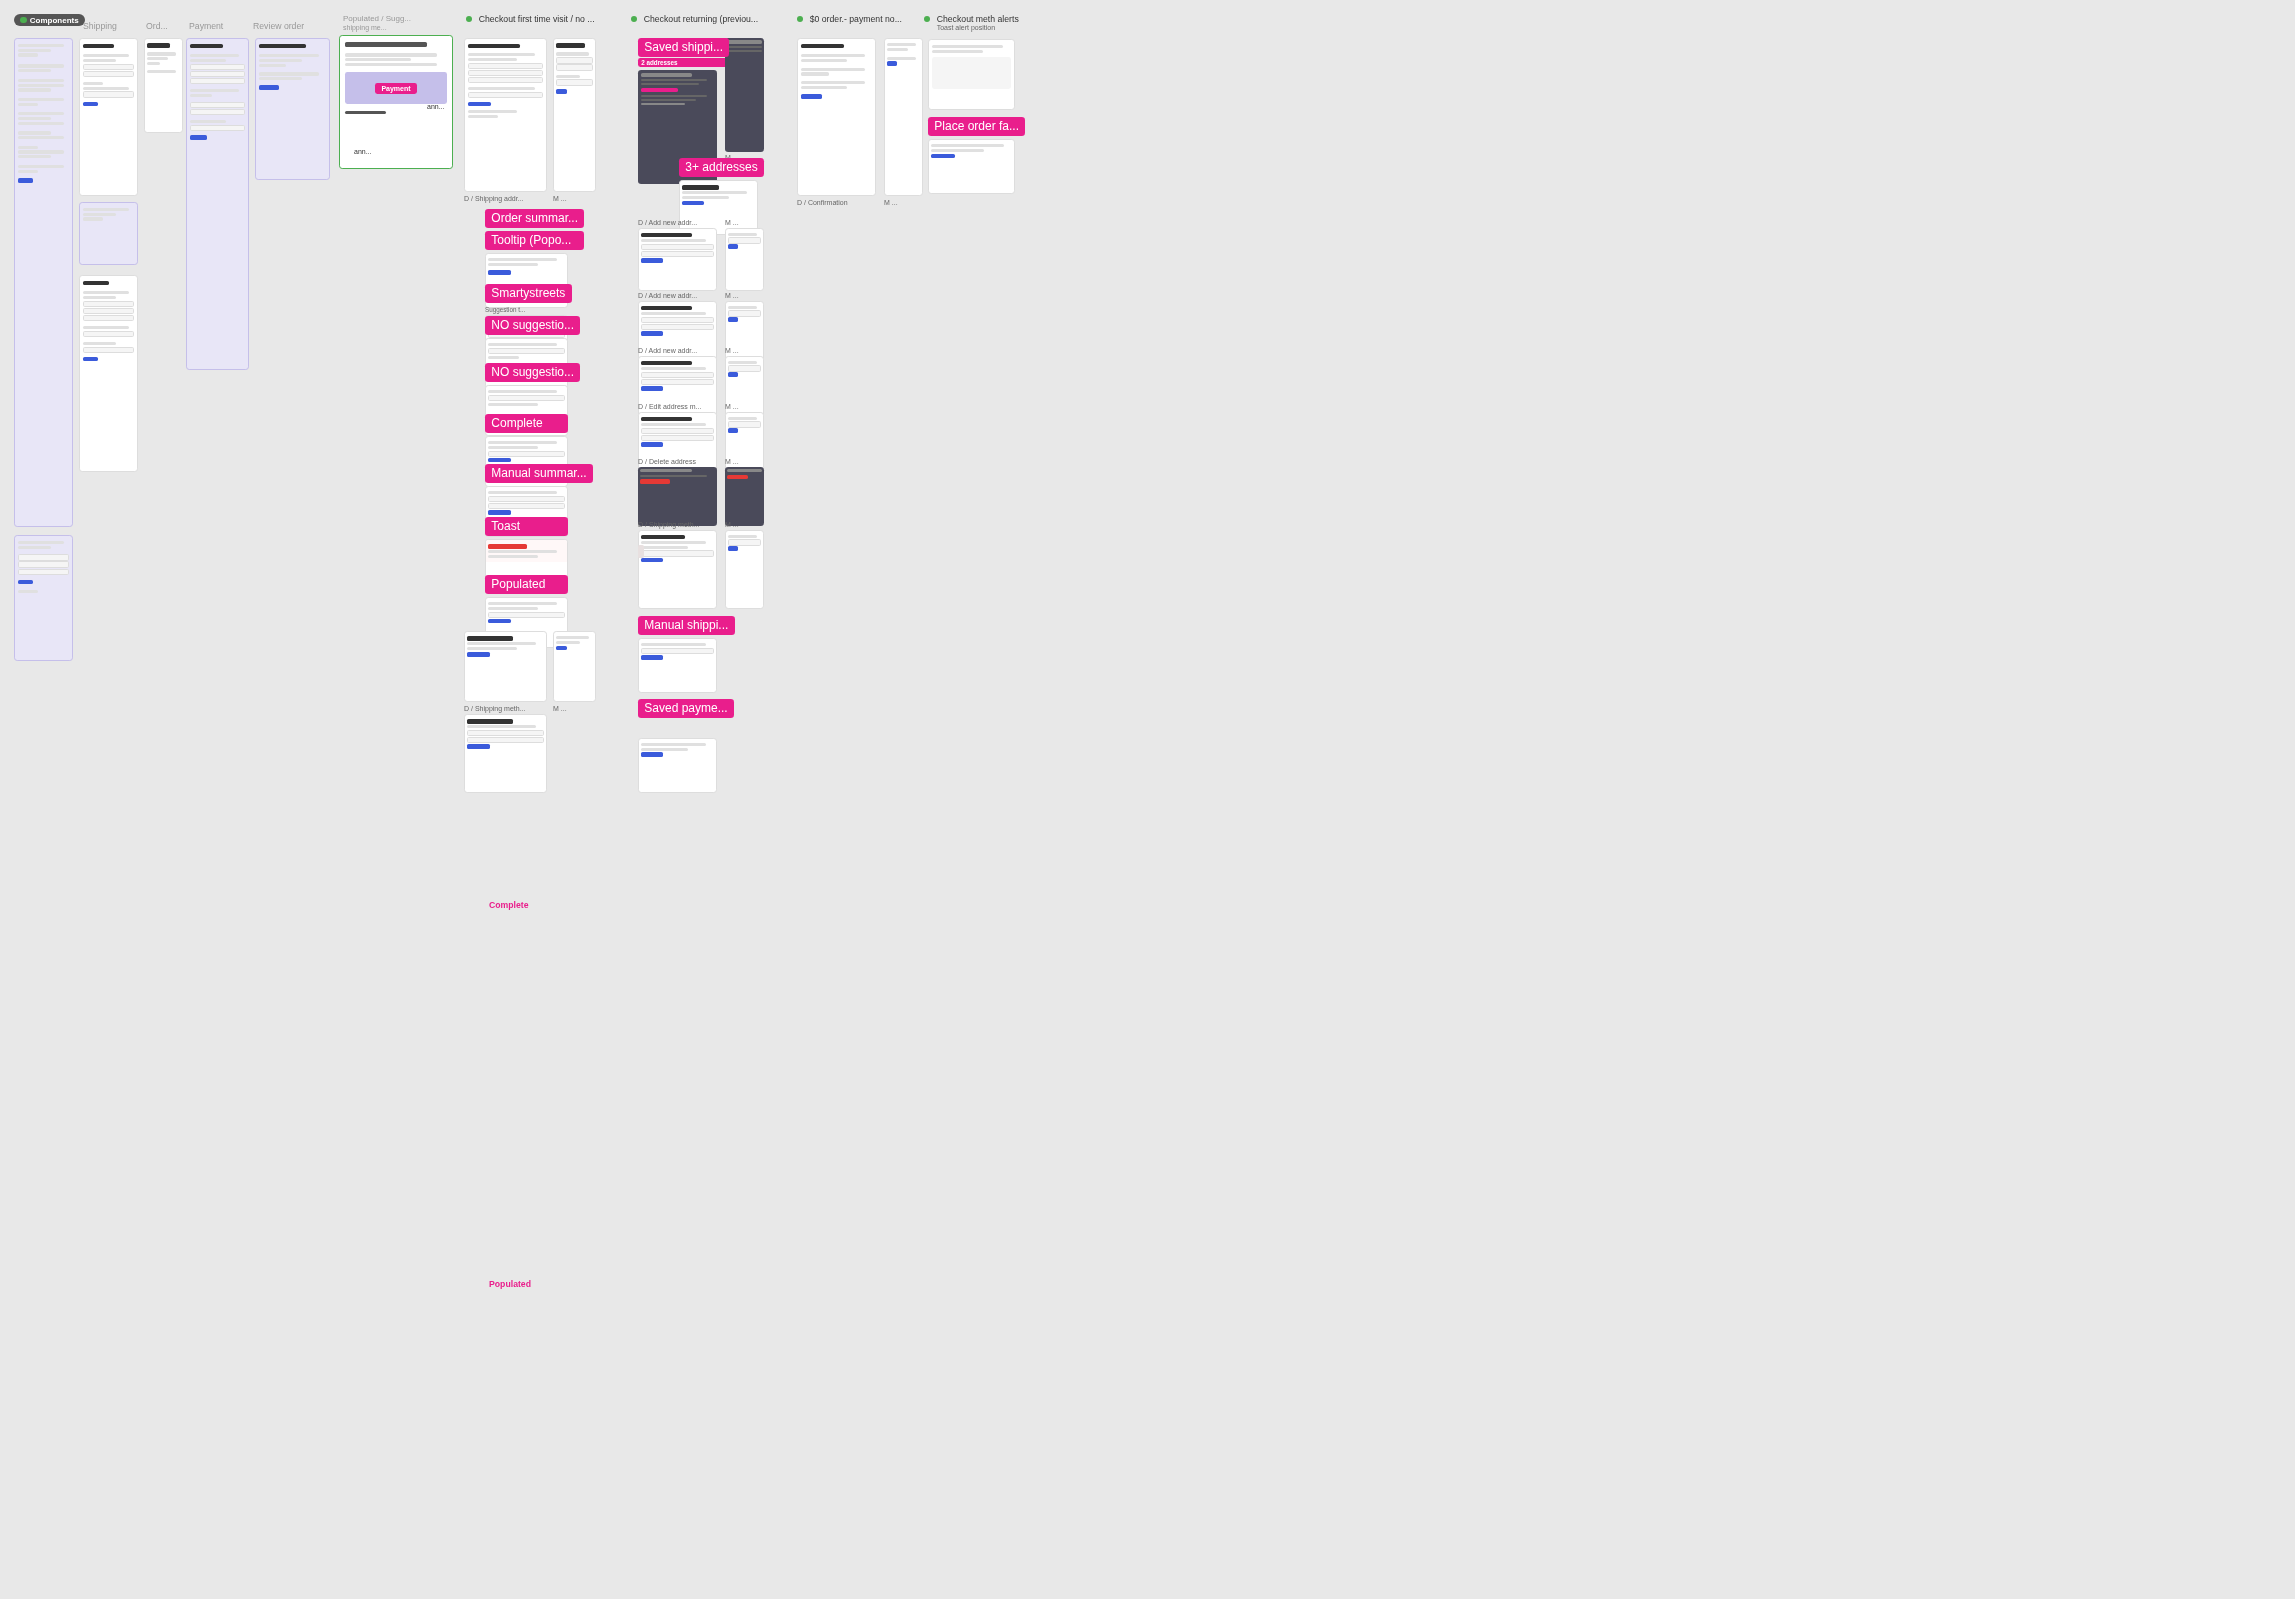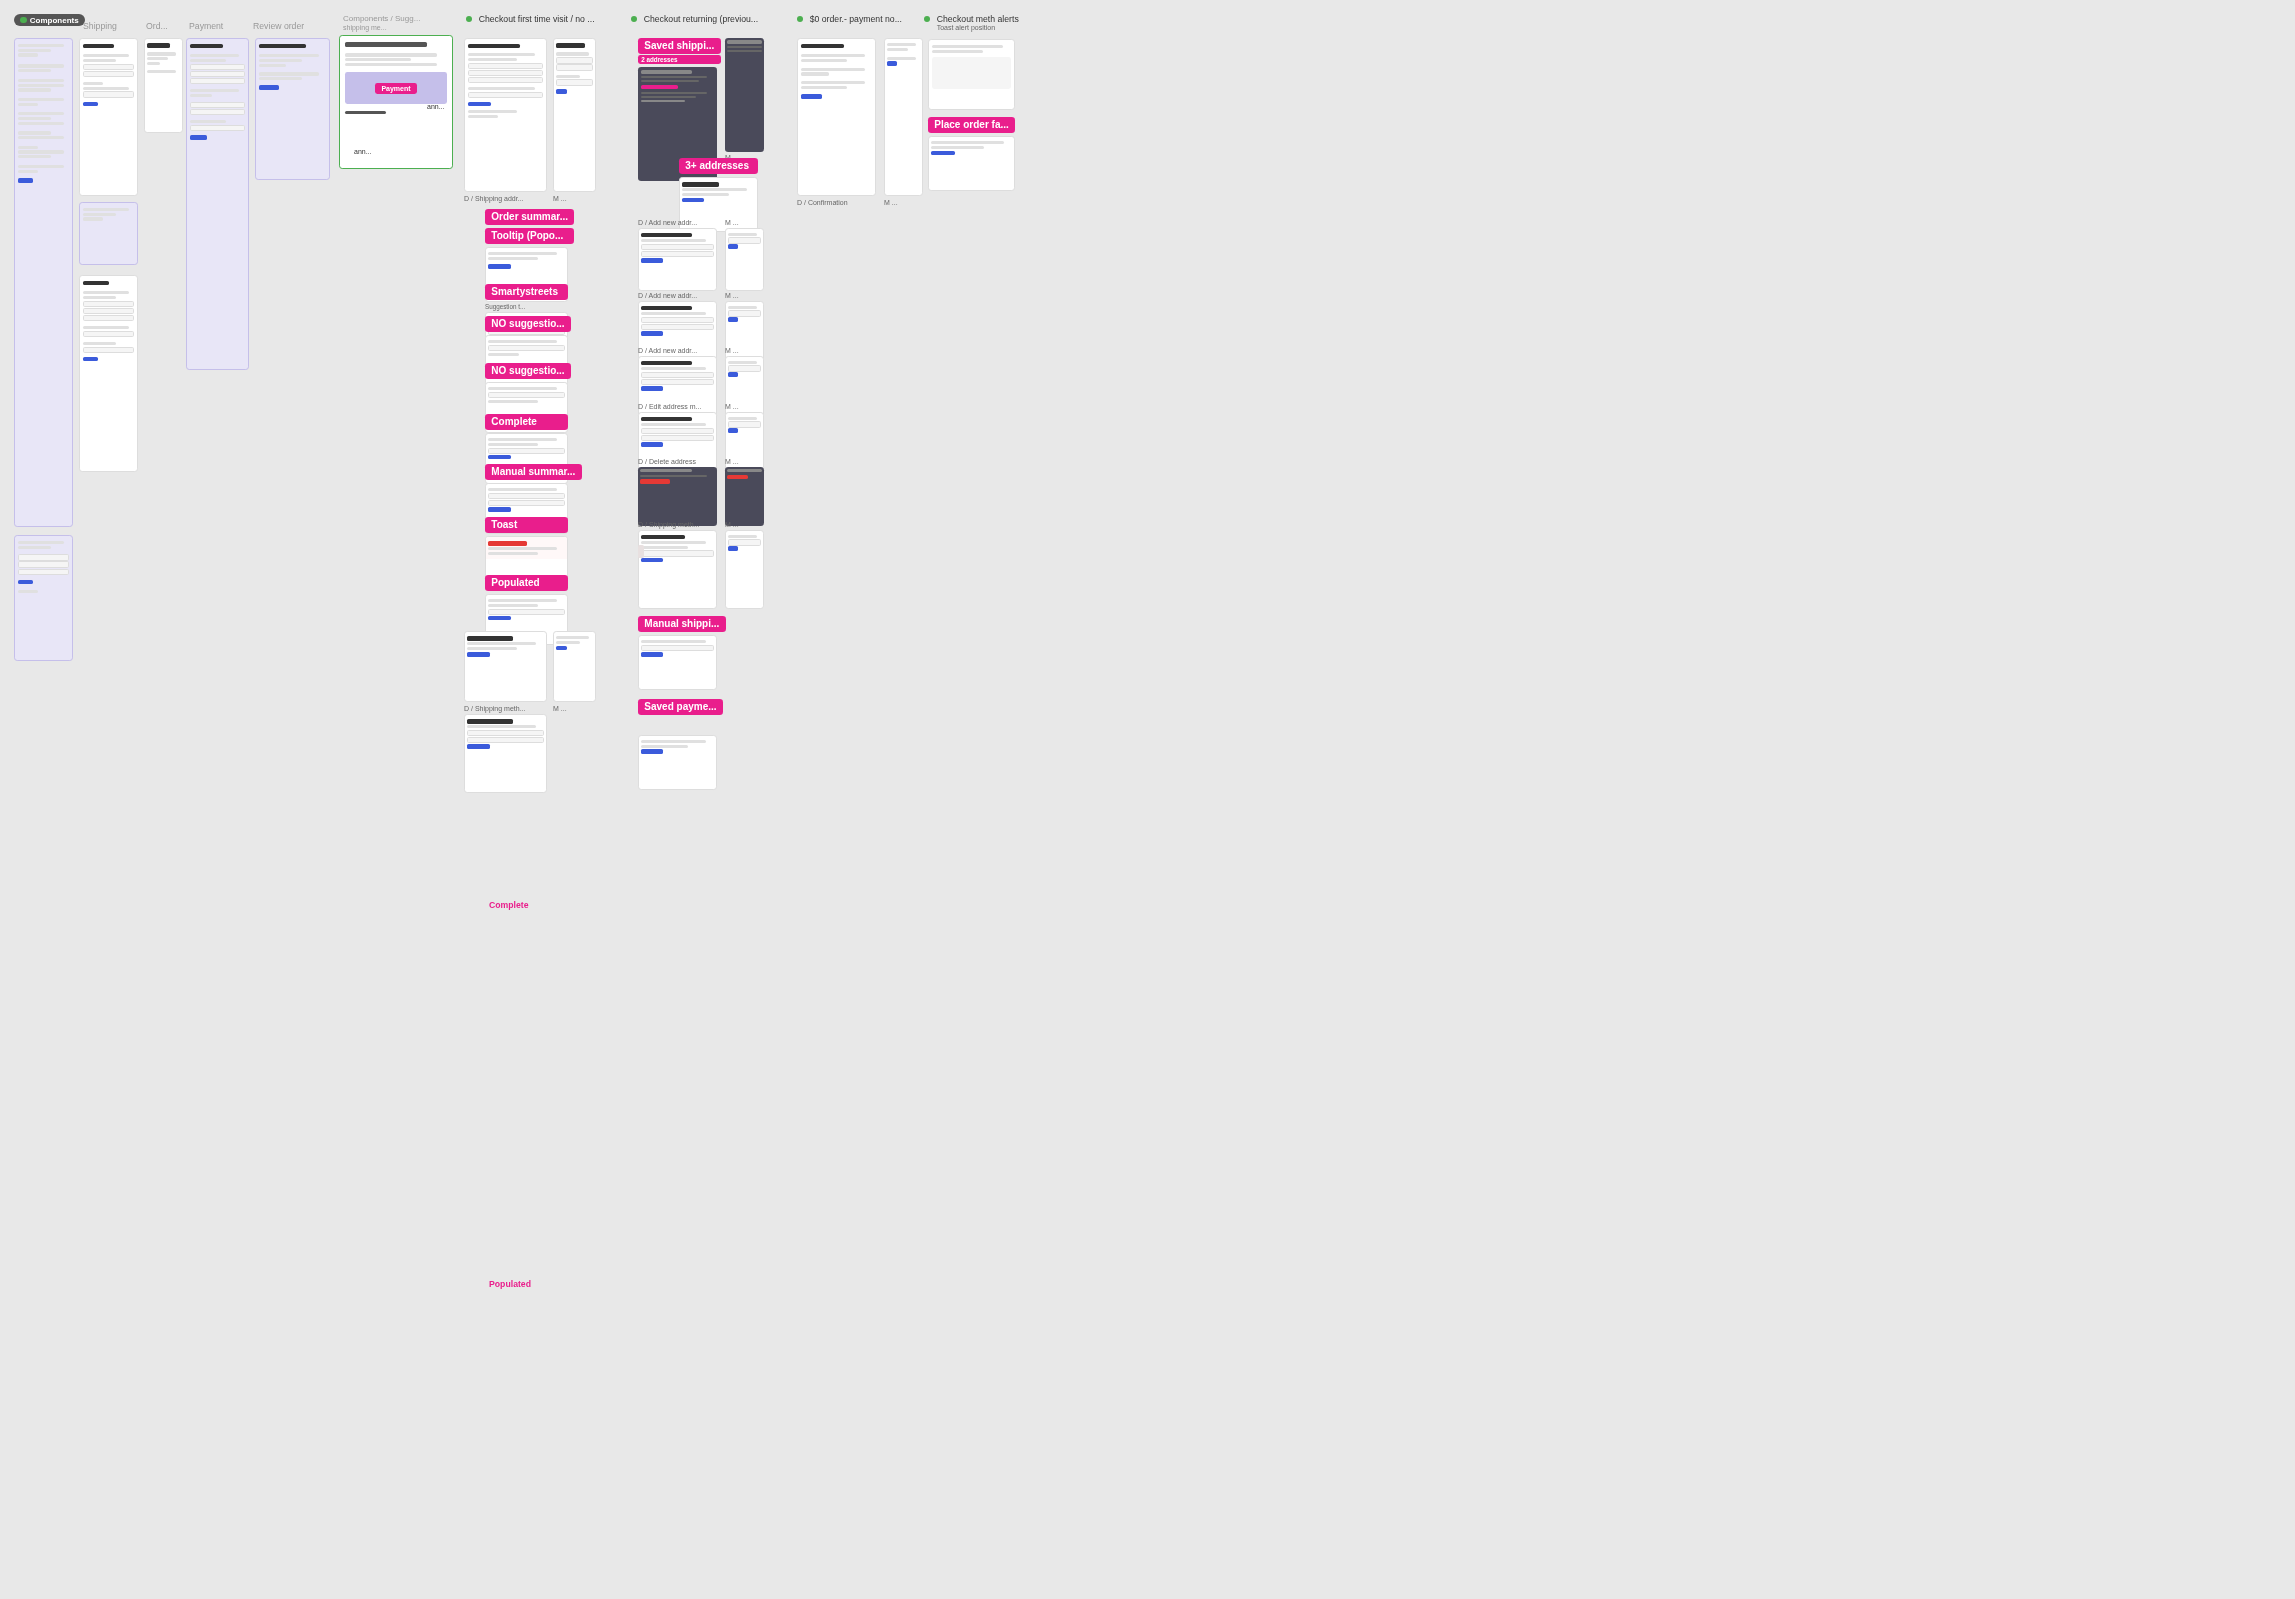--- a/index.html
+++ b/index.html
@@ -55,22 +55,22 @@
     .screen-frame-dark {
       background: #4a4a5a;
       border-radius: 3.2px;
       position: absolute;
     }
 
     
     .badge {
       border-radius: 3.2px;
       padding: 2.4px 6.3px;
-      font-size: 10px;
-      font-weight: 700;
+      font-size: 12px;
+      font-weight: 400;
       color: white;
       position: absolute;
       white-space: nowrap;
     }
     .badge-pink { background: #e91e8c; }
 
     
     .mock-line {
       height: 3.2px;
       background: #e0e0e0;
@@ -134,21 +134,21 @@
 
   <div style="position:absolute; top:20.5px; left:189px;">
     <span class="section-title" style="color:#999;">Payment</span>
   </div>
 
   <div style="position:absolute; top:20.5px; left:253px;">
     <span class="section-title" style="color:#999;">Review order</span>
   </div>
 
   <div style="position:absolute; top:14px; left:343px;">
-    <span class="section-title" style="color:#999; font-size:8px;">Components / Sugg...</span>
+    <span class="section-title" style="color:#999; font-size:8px;">Populated / Sugg...</span>
     <br>
     <span style="font-size:7px; color:#999;">shipping me...</span>
   </div>
 
   <div style="position:absolute; top:14px; left:466px; display:flex; align-items:center; gap:3.2px;">
     <span class="green-dot"></span>
     <span class="section-title">Checkout first time visit / no ...</span>
   </div>
 
   <div style="position:absolute; top:14px; left:631px; display:flex; align-items:center; gap:3.2px;">

